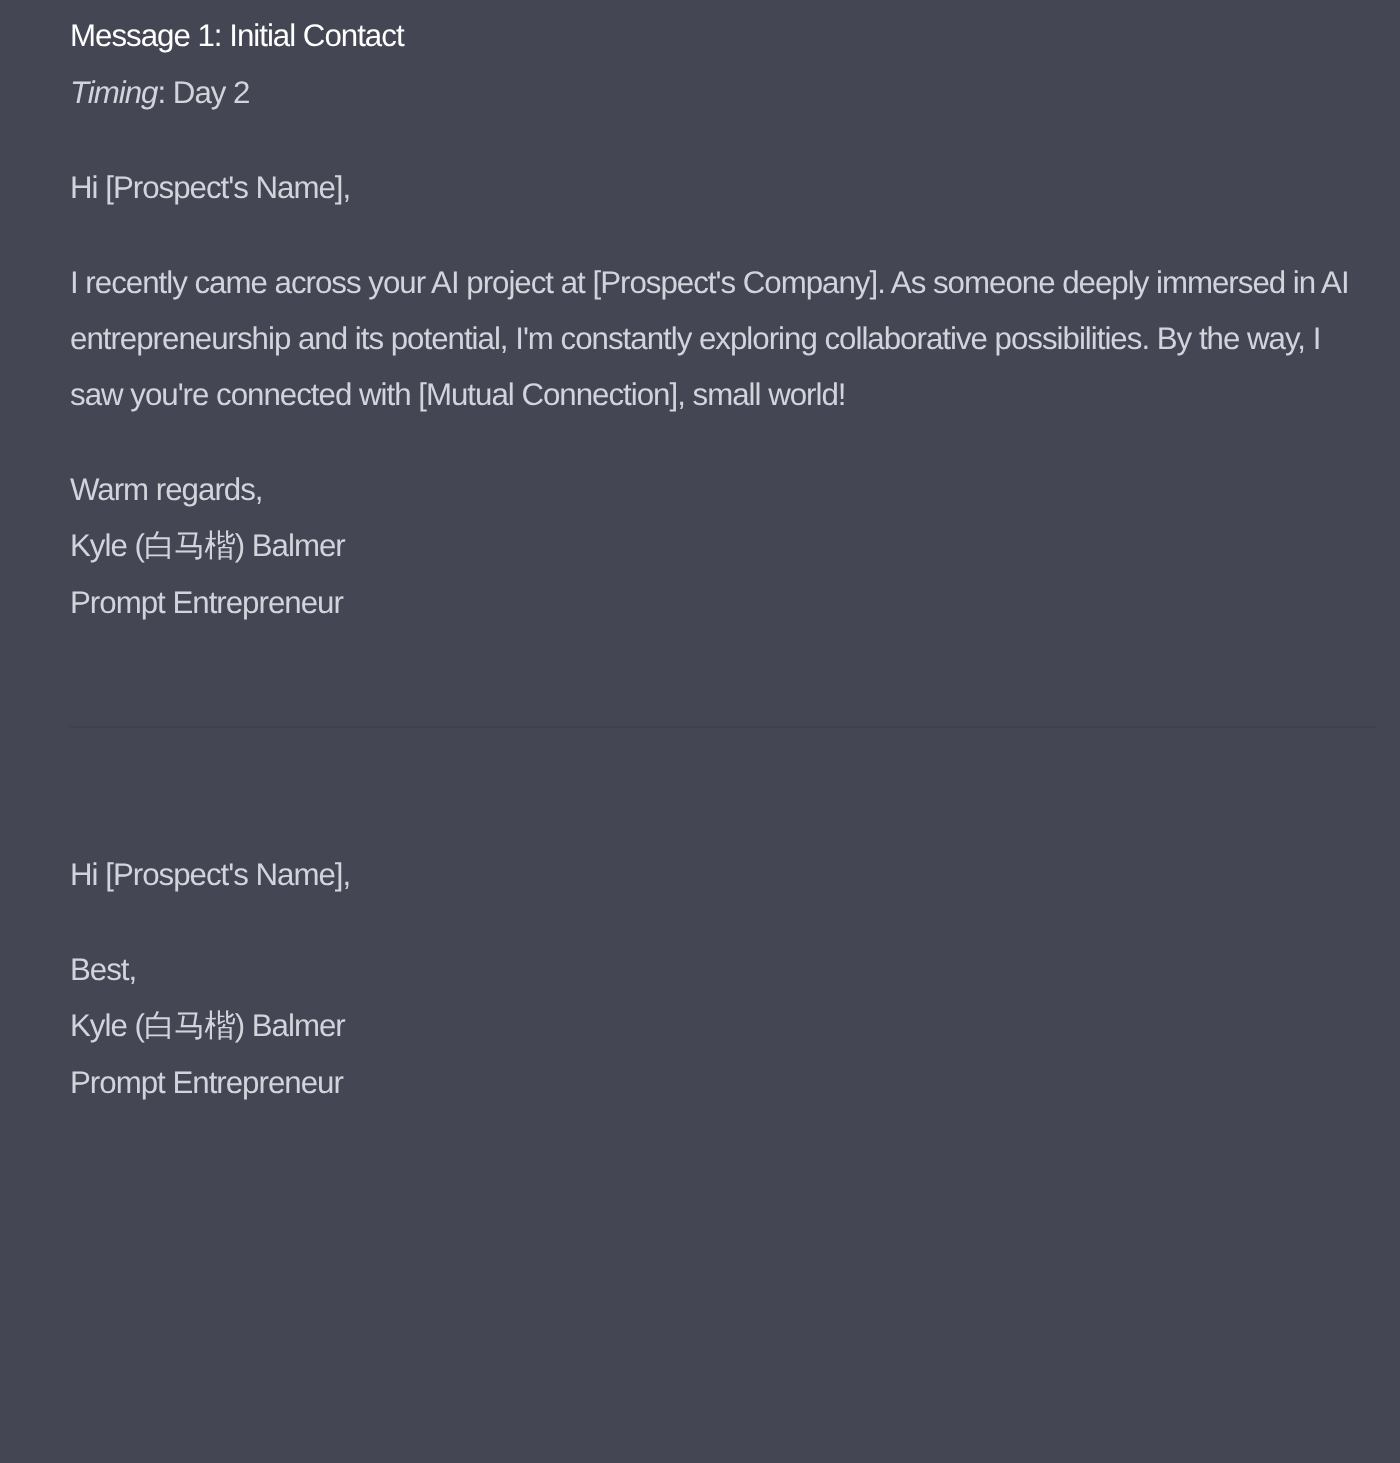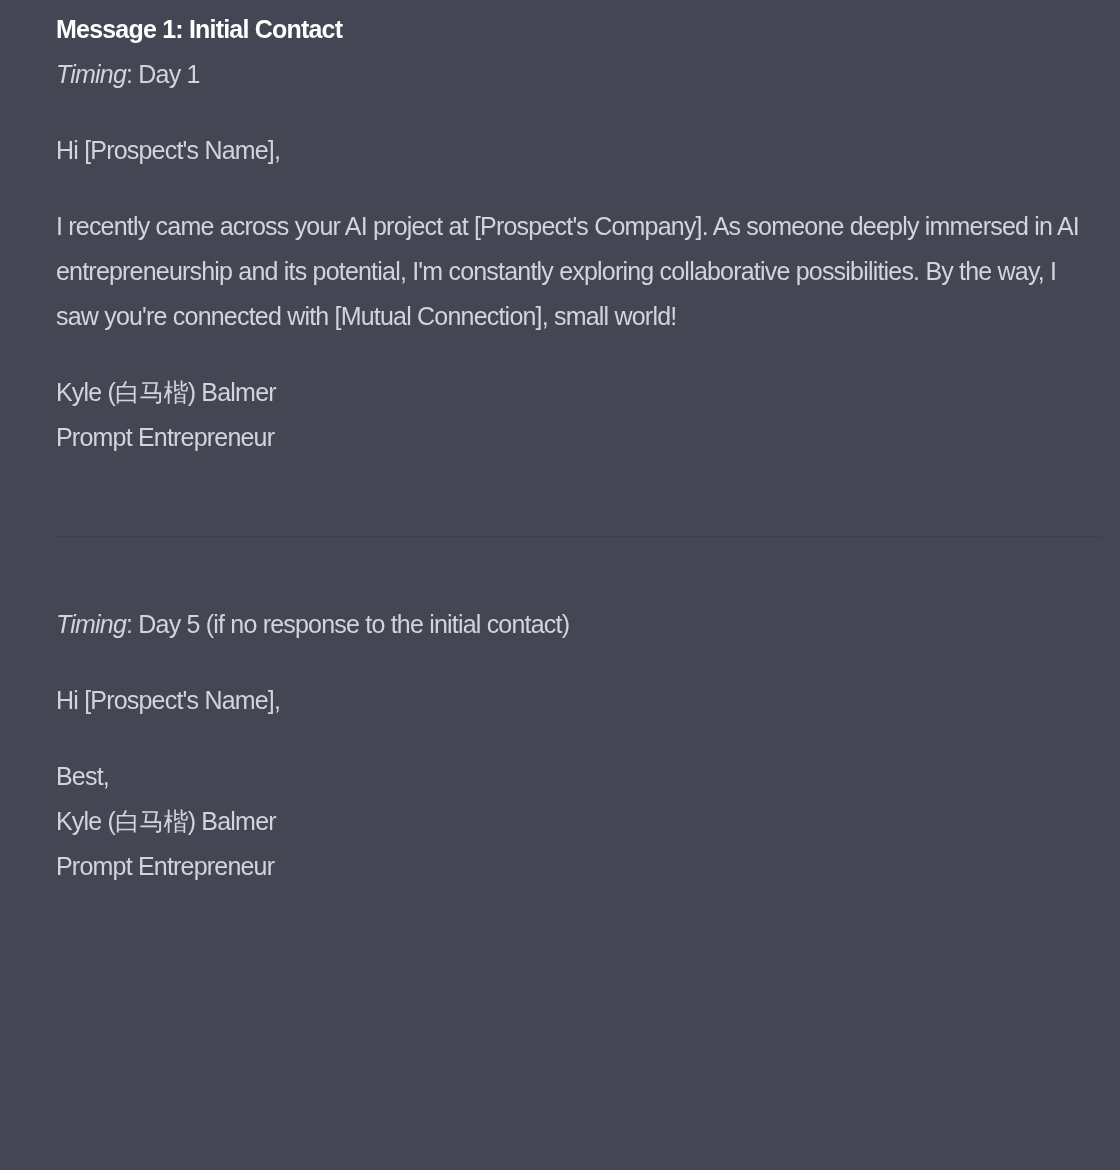--- a/index.html
+++ b/index.html
@@ -25,54 +25,54 @@
     padding: 7px 19px 0 56px;
   }
   .para {
     margin: 0 0 31px 0;
   }
   .line {
     display: block;
   }
   .heading {
     color: #FFFFFF;
-    font-weight: 700;
+    font-weight: 400;
   }
   em {
   }
   hr.msg-divider {
     width: 100%;
     border: none;
     border-top: 1px solid #374151;
     margin: 45px 0 65px 0;
   }
 </style>
 </head>
 <body>
 
 <main class="chat">
 
   <section>
     <div class="para">
       <strong class="line heading">Message 1: Initial Contact</strong>
-      <span class="line"><em>Timing</em><span>: Day 1</span></span>
+      <span class="line"><em>Timing</em><span>: Day 2</span></span>
     </div>
     <p class="para">Hi [Prospect's Name],</p>
     <p class="para">I recently came across your AI project at [Prospect's Company]. As someone deeply immersed in AI entrepreneurship and its potential, I'm constantly exploring collaborative possibilities. By the way, I saw you're connected with [Mutual Connection], small world!</p>
     <p class="para">
+      <span class="line">Warm regards,</span>
       <span class="line">Kyle (白马楷) Balmer</span>
       <span class="line">Prompt Entrepreneur</span>
     </p>
   </section>
 
   <hr class="msg-divider">
 
   <section>
     <div class="para">
-      <span class="line"><em>Timing</em><span>: Day 5 (if no response to the initial contact)</span></span>
     </div>
     <p class="para">Hi [Prospect's Name],</p>
     <p class="para">
       <span class="line">Best,</span>
       <span class="line">Kyle (白马楷) Balmer</span>
       <span class="line">Prompt Entrepreneur</span>
     </p>
   </section>
 
 </main>

